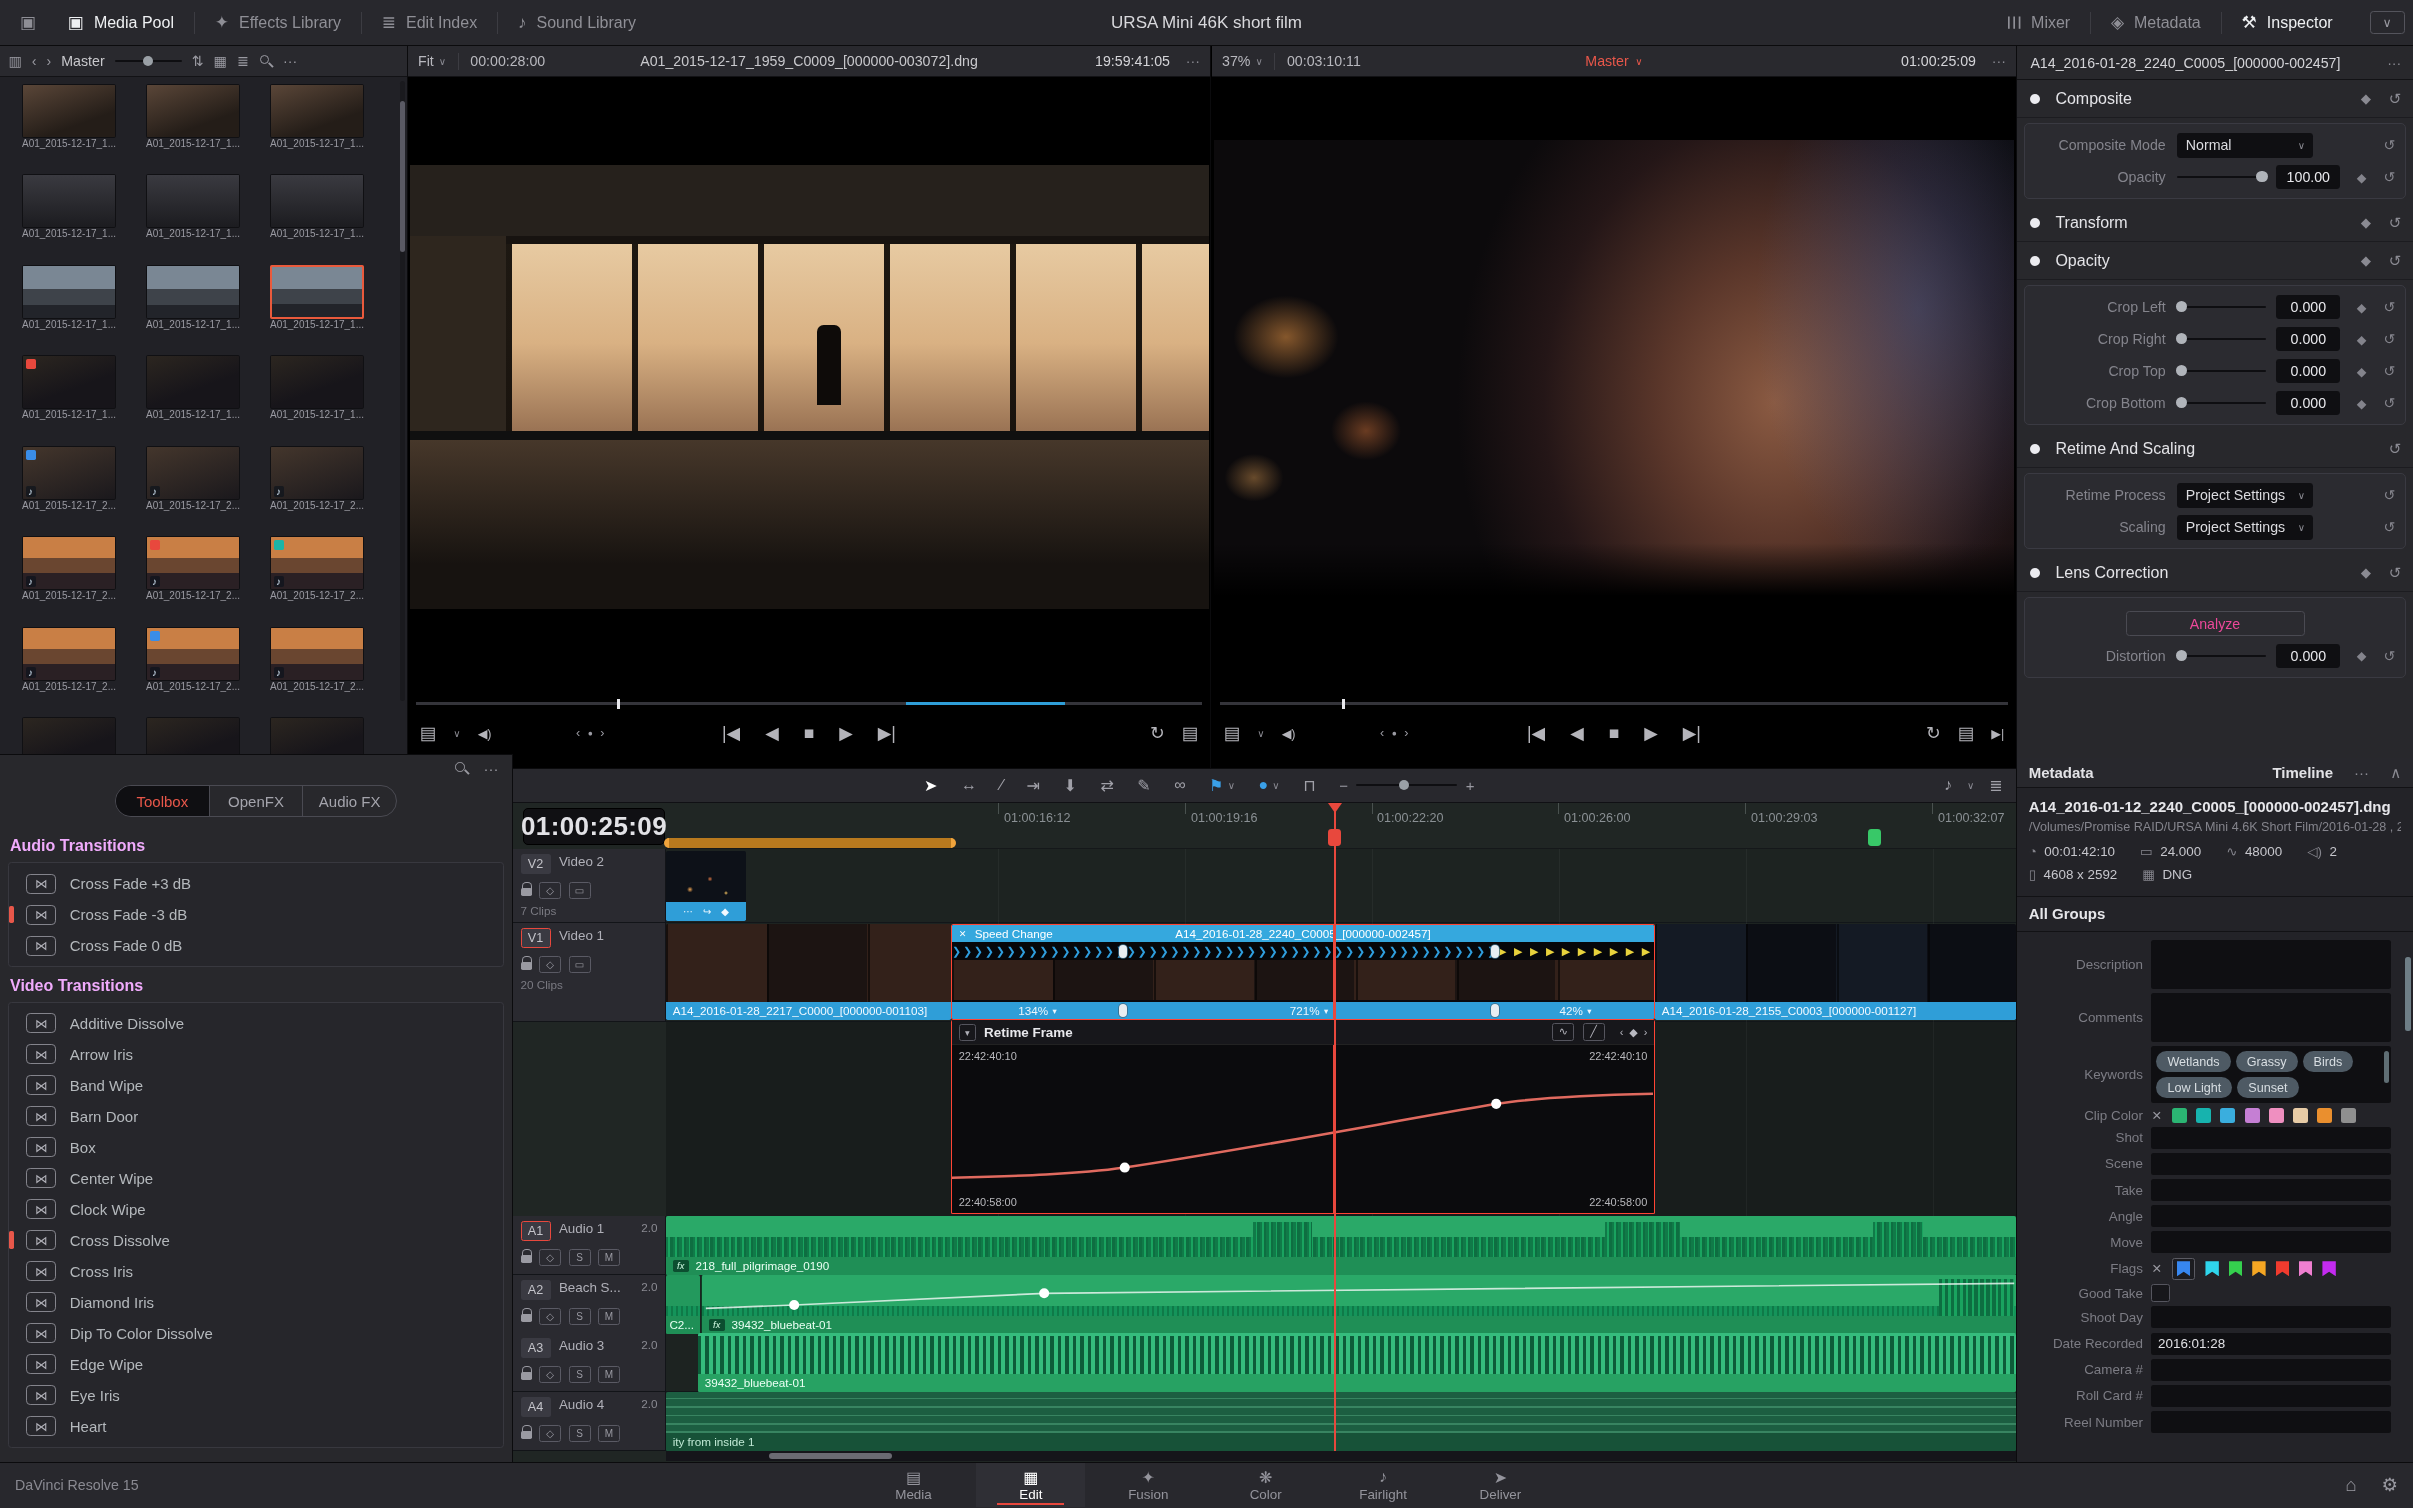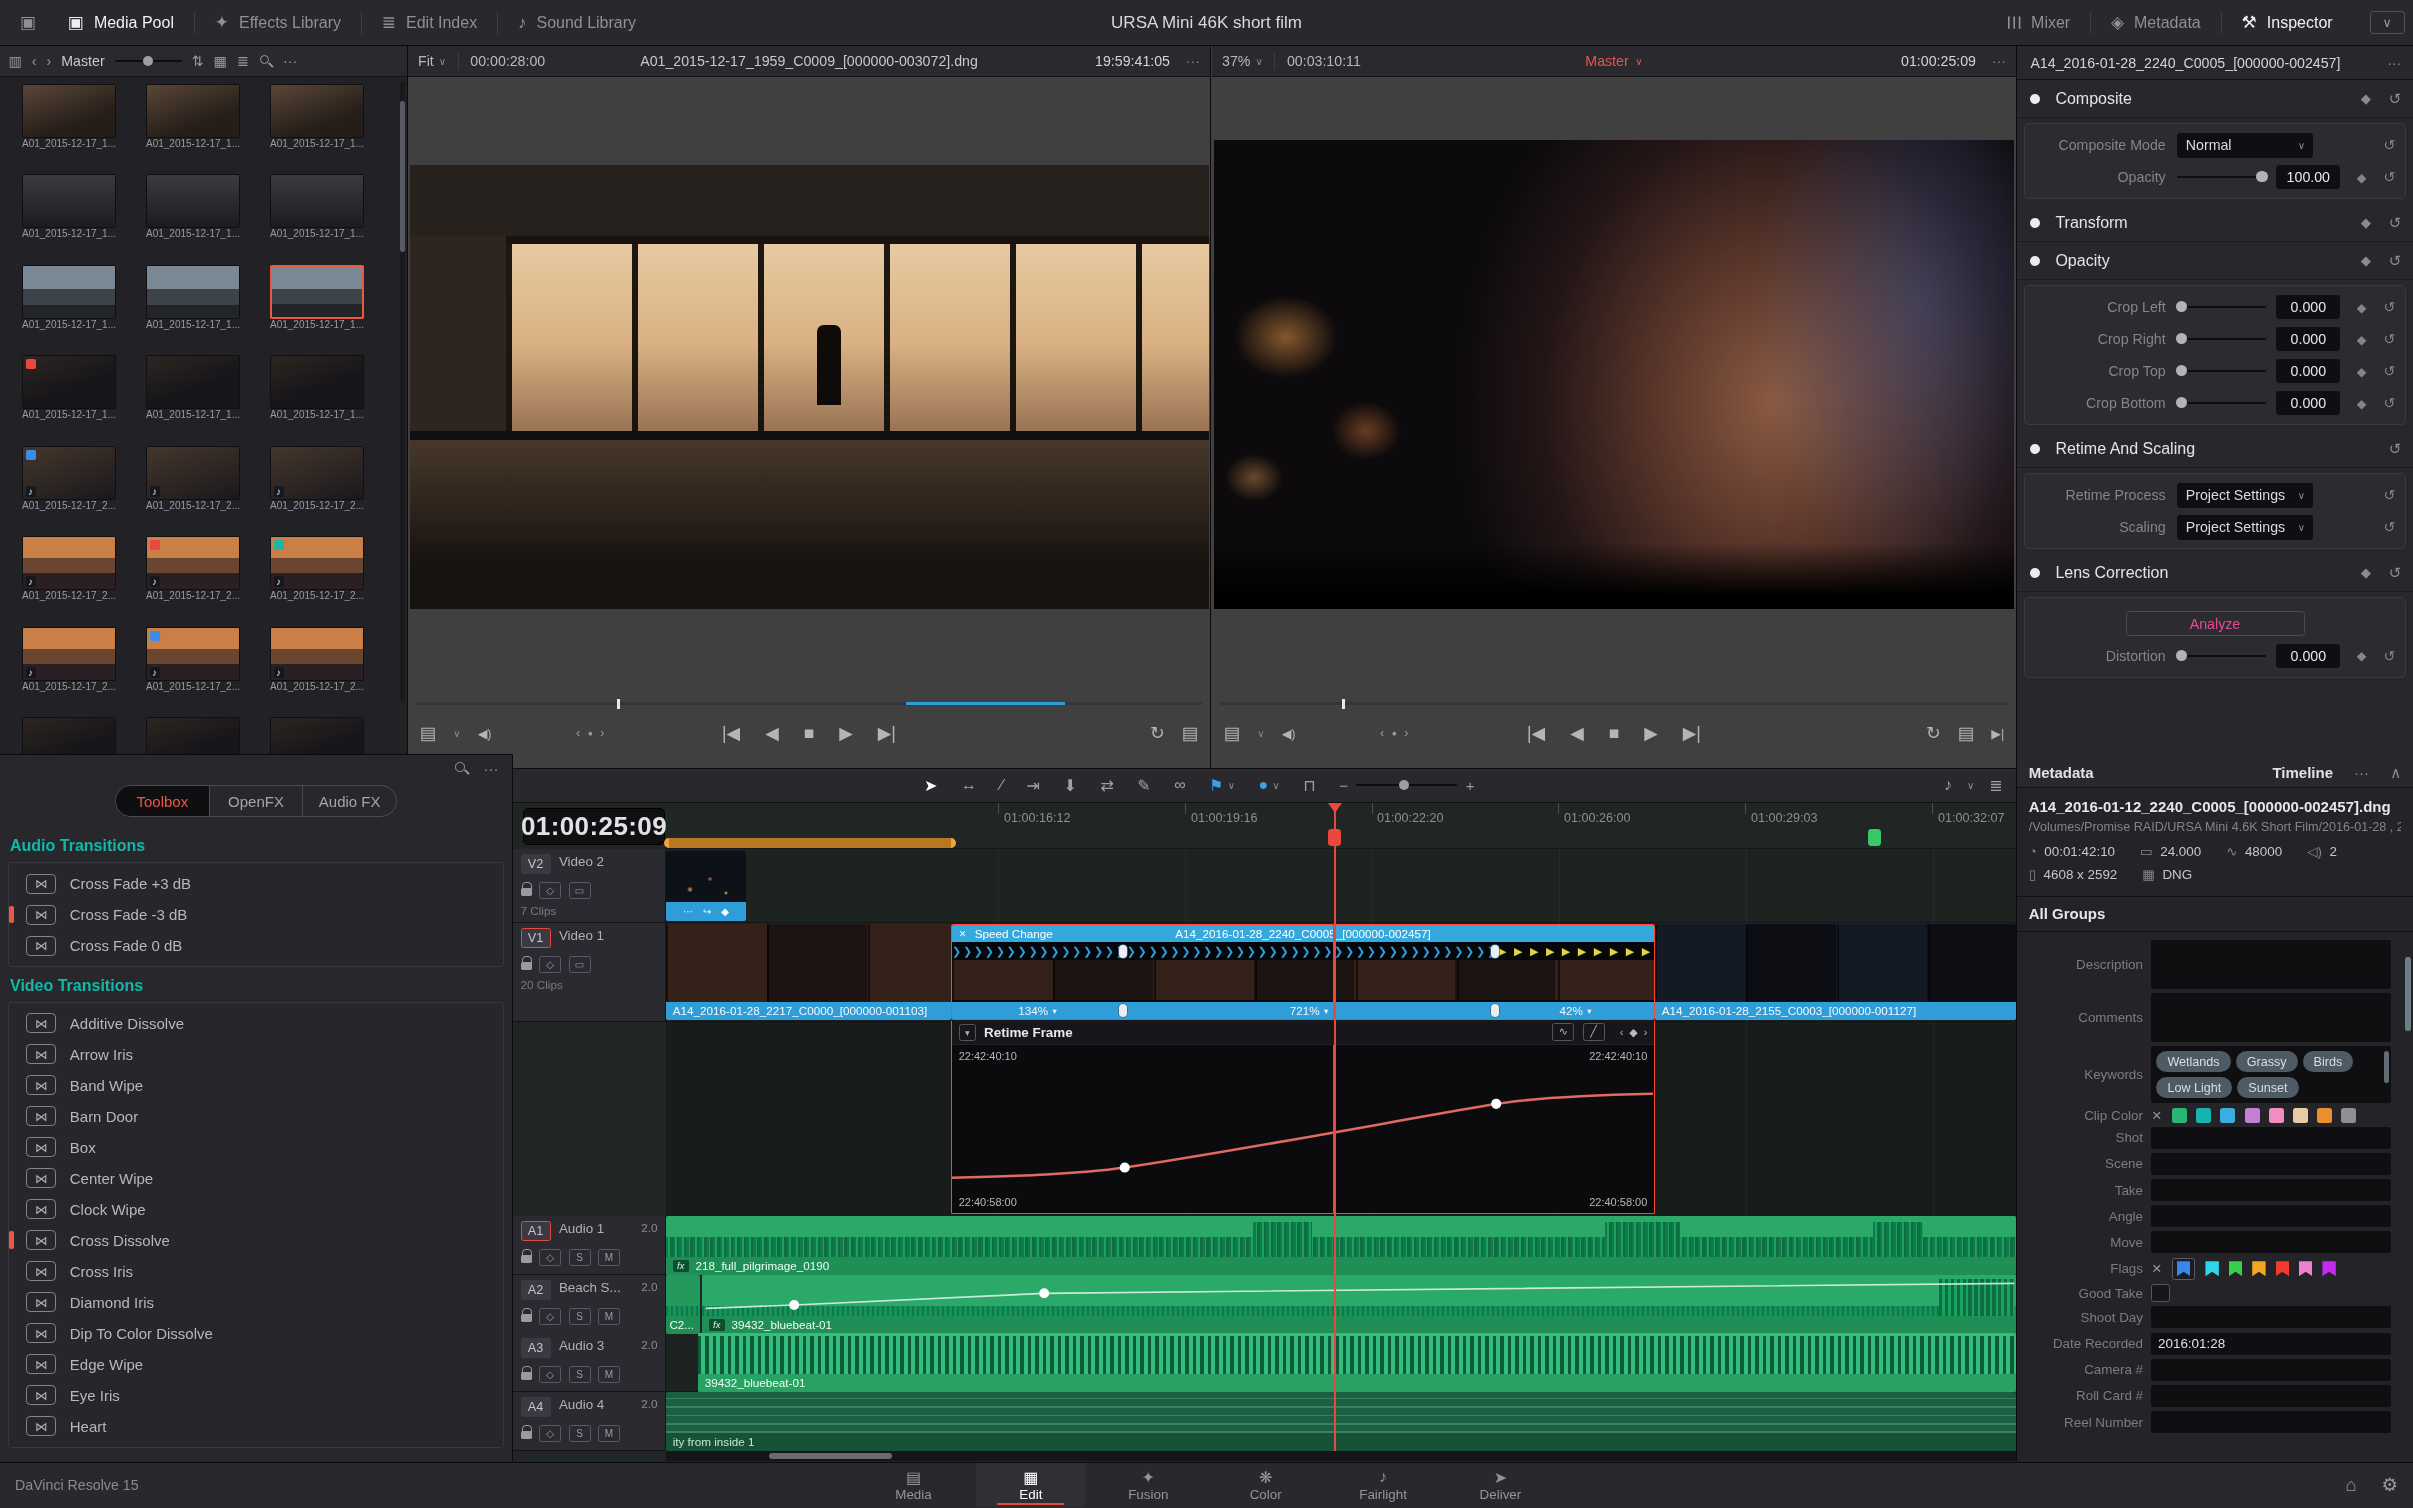--- a/index.html
+++ b/index.html
@@ -38,21 +38,21 @@
   .thA{background:linear-gradient(160deg,#5a4638,#241d18 70%)}
   .thB{background:linear-gradient(180deg,#3a3a40,#1c1c20)}
   .thC{background:linear-gradient(180deg,#7a8794 0 45%,#3e434a 45% 75%,#22242a 75%)}
   .thD{background:linear-gradient(160deg,#2c2620,#17151a 60%)}
   .thE{background:linear-gradient(180deg,#c97f45 0 40%,#6a4630 40% 70%,#2a2024 70%)}
   .thF{background:linear-gradient(160deg,#44362c,#1a181c)}
   .mp-scroll{position:absolute;right:1.7px;top:35px;width:5px;height:620px;background:#1a1a1e;border-radius:2.5px}
   .mp-scroll b{position:absolute;top:20px;height:151px;left:0;right:0;background:#5a5a64;border-radius:2.5px}
 
   
-  .viewers{left:408px;top:46px;width:1608px;height:722px;background:#404040}
+  .viewers{left:408px;top:46px;width:1608px;height:722px;background:#000000}
   .viewer{position:absolute;top:0;height:722px}
   .v-src{left:0;width:803px;border-right:1.7px solid #0b0b0d}
   .v-prog{left:804px;width:804px}
   .v-head{height:31px;background:#29292e;border-bottom:0.8px solid #121215;position:relative;display:flex;align-items:center;font-size:14.2px;color:#b8b8be;padding:0 10px;gap:11.7px}
   .vh-sep{width:0.8px;height:17px;background:#3c3c42}
   .v-name{position:absolute;left:50%;transform:translateX(-50%);color:#c8c8cc;white-space:nowrap}
   .v-name.red{color:#e8574a;display:flex;gap:6.7px;align-items:center}
   .v-tc{position:absolute;right:40px;color:#d4d4d8}
   .v-dots{position:absolute;right:10px;color:#8a8a92}
   .video{position:absolute;overflow:hidden;background:#000}
@@ -131,21 +131,21 @@
   .cb{width:18.4px;height:18.4px;border:0.8px solid #55555e;border-radius:2.5px;background:#17171b}
   .md-scroll{position:absolute;right:2.5px;top:199px;width:5.9px;height:74px;background:#6e7e86;border-radius:2.5px}
 
   
   .effects{left:0;top:754px;width:513px;height:708px;background:#28282c;border-right:1.7px solid #0b0b0d;border-top:1.7px solid #0b0b0d;overflow:hidden}
   .fx-top{height:27px;display:flex;justify-content:flex-end;align-items:center;gap:15px;padding:0 13.4px;color:#9a9aa2}
   .fx-tabs{width:282px;height:32px;border:0.8px solid #4a4a52;border-radius:16px;margin:3.4px auto 10px;display:flex;overflow:hidden}
   .fx-tab{flex:1;display:flex;align-items:center;justify-content:center;font-size:15px;color:#a4a4ac;border-right:0.8px solid #4a4a52}
   .fx-tab:last-child{border-right:none}
   .fx-tab.on{background:#0f0f12;color:#e8574a}
-  .fx-h{padding:10px 10px 6.7px;color:#14b8a6;font-weight:bold;font-size:16px}
+  .fx-h{padding:10px 10px 6.7px;color:#f0abfc;font-weight:bold;font-size:16px}
   .fx-list{margin:0 8.4px;border:0.8px solid #38383f;border-radius:3.4px;padding:5px 0;background:#26262b}
   .fx-item{height:31px;display:flex;align-items:center;position:relative;padding-left:17px}
   .fx-tick{position:absolute;left:0;top:6.7px;width:4.2px;height:17.6px;border-radius:1.7px}
   .fx-item.act .fx-tick{background:#e8574a}
   .fx-ico{width:30px;height:20px;border:1.7px solid #84848c;border-radius:4.2px;color:#b0b0b8;display:flex;align-items:center;justify-content:center;font-size:12.6px;margin-right:13.4px;flex:none}
   .fx-lab{color:#b4b8bc;font-size:15px;white-space:nowrap}
 
   
   .timeline{left:513px;top:768px;width:1503px;height:694px;background:#202624;border-top:1.7px solid #0b0b0d;overflow:hidden}
   .tl-toolbar{height:34px;background:#28282d;border-bottom:1.7px solid #101014;position:relative}

